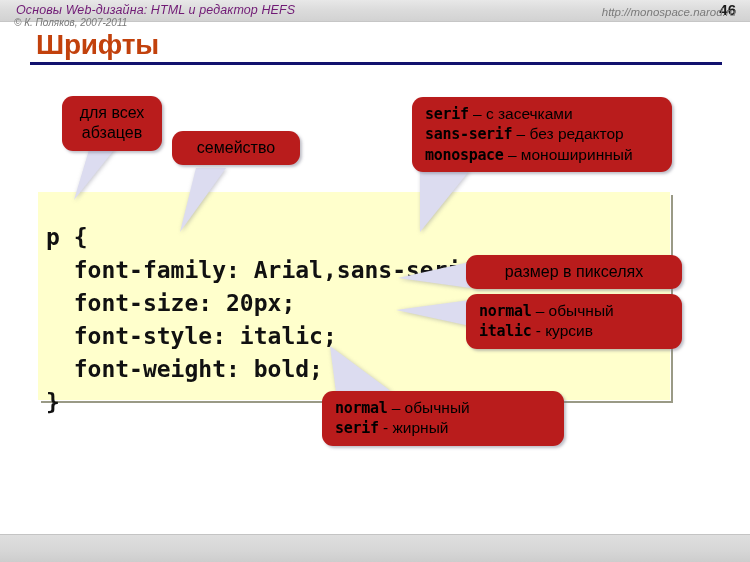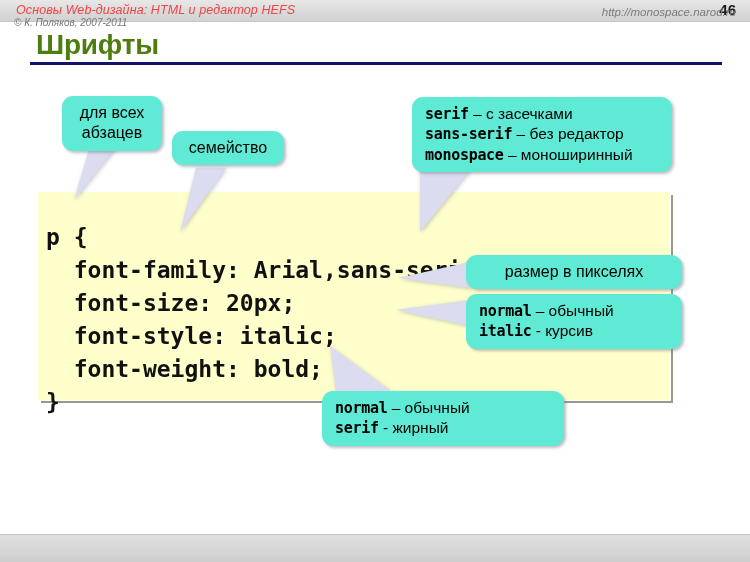--- a/index.html
+++ b/index.html
@@ -22,40 +22,40 @@
     width: 750px; height: 22px;
     background: linear-gradient(to bottom, #e8e8e8 0%, #dcdcdc 45%, #d2d2d2 100%);
     border-bottom: 1px solid #c6c6c6;
     box-sizing: border-box;
   }
   .header-title {
     position: absolute;
     left: 16px; top: 3px;
     font-size: 12.5px;
     font-style: italic;
-    color: #ef4444;
+    color: #701a75;
     white-space: nowrap;
     letter-spacing: 0.1px;
   }
   .header-page-number {
     position: absolute;
     right: 14px; top: 1px;
     font-size: 15px;
     font-weight: bold;
     color: #1a1a1a;
     text-align: center;
   }
 
   
   .slide-title {
     position: absolute;
     left: 36px; top: 29px;
     font-size: 28px;
     font-weight: bold;
-    color: #4d7c0f;
+    color: #c2410c;
     letter-spacing: -0.2px;
   }
   .title-rule {
     position: absolute;
     left: 30px; top: 62px;
     width: 692px; height: 3px;
     background: #12126e;
   }
 
   
@@ -84,21 +84,21 @@
     font-weight: bold;
     color: #111111;
     line-height: 33px;
     white-space: pre;
     z-index: 3;
   }
 
   
   .callout {
     position: absolute;
-    background: #5eead4;
+    background: #b91c1c;
     border-radius: 11px;
     box-shadow: 2px 2px 3px rgba(110,110,130,0.45);
     z-index: 6;
     padding: 7px 13px;
     box-sizing: border-box;
     color: #000000;
     line-height: 1.28;
   }
   .callout .line { white-space: nowrap; }
   .callout .mono {
@@ -113,21 +113,21 @@
   }
   .callout .plain {
     font-family: "Liberation Sans", sans-serif;
     font-size: 16px;
     text-align: center;
     display: block;
   }
 
   
   #co-all-paragraphs { left: 62px; top: 96px; width: 100px; }
-  #co-font-family    { left: 172px; top: 131px; width: 112px; }
+  #co-font-family    { left: 172px; top: 131px; width: 128px; }
   #co-generic        { left: 412px; top: 97px; width: 260px; }
   #co-pixels         { left: 466px; top: 255px; width: 216px; }
   #co-style          { left: 466px; top: 294px; width: 216px; }
   #co-weight         { left: 322px; top: 391px; width: 242px; }
 
   
   .footer-bar {
     position: absolute;
     left: 0; bottom: 0;
     width: 750px; height: 28px;

